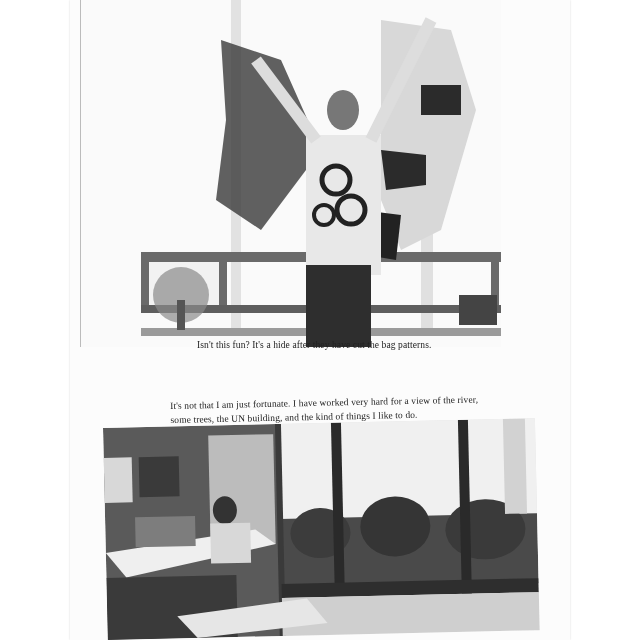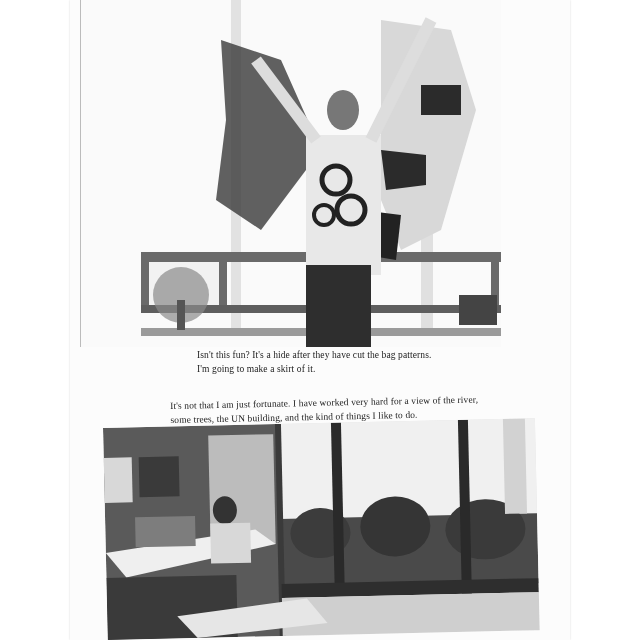--- a/index.html
+++ b/index.html
@@ -2,21 +2,21 @@
 <html><head>
 <meta charset="utf-8">
 <style>
   html,body{margin:0;padding:0;background:#fff;}
   body{width:640px;height:640px;position:relative;overflow:hidden;font-family:"Liberation Serif","DejaVu Serif",serif;}
   .page{position:absolute;left:70px;top:0;width:500px;height:640px;background:#fcfcfc;box-shadow:0 0 2px rgba(0,0,0,0.15);}
   .photo{position:absolute;overflow:hidden;}
   .photo1{left:80px;top:0;width:420px;height:347px;background:#f8f8f8;border-left:1px solid #bbb;}
   .photo2{left:103px;top:428px;width:432px;height:212px;background:#e6e6e6;transform:rotate(-1.3deg);transform-origin:left top;}
   .caption{position:absolute;font-size:9.5px;color:#222;line-height:14px;letter-spacing:0.1px;}
-  .cap1{left:197px;top:348px;}
+  .cap1{left:197px;top:338px;}
   .cap2{left:170px;top:399px;transform:rotate(-1.2deg);transform-origin:left top;}
 </style>
 </head>
 <body>
 
 <div class="page"></div>
 
 <div class="photo photo1">
   <svg width="420" height="347" viewBox="0 0 420 347">
     <rect width="420" height="347" fill="#fafafa"></rect>
@@ -50,21 +50,20 @@
     <circle cx="270" cy="210" r="14" fill="none" stroke="#222" stroke-width="5"></circle>
     <circle cx="243" cy="215" r="10" fill="none" stroke="#222" stroke-width="4"></circle>
     <rect x="225" y="265" width="65" height="82" fill="#2e2e2e"></rect>
     <line x1="235" y1="140" x2="175" y2="60" stroke="#ddd" stroke-width="12"></line>
     <line x1="290" y1="140" x2="350" y2="20" stroke="#ddd" stroke-width="12"></line>
   </svg>
 </div>
 
 <div class="caption cap1">
   <div>Isn't this fun? It's a hide after they have cut the bag patterns.</div>
-  <div>I'm going to make a skirt of it.</div>
 </div>
 
 <div class="caption cap2">
   <div>It's not that I am just fortunate. I have worked very hard for a view of the river,</div>
   <div>some trees, the UN building, and the kind of things I like to do.</div>
 </div>
 
 <div class="photo photo2">
   <svg width="432" height="212" viewBox="0 0 432 212">
     <rect width="432" height="212" fill="#f0f0f0"></rect>

